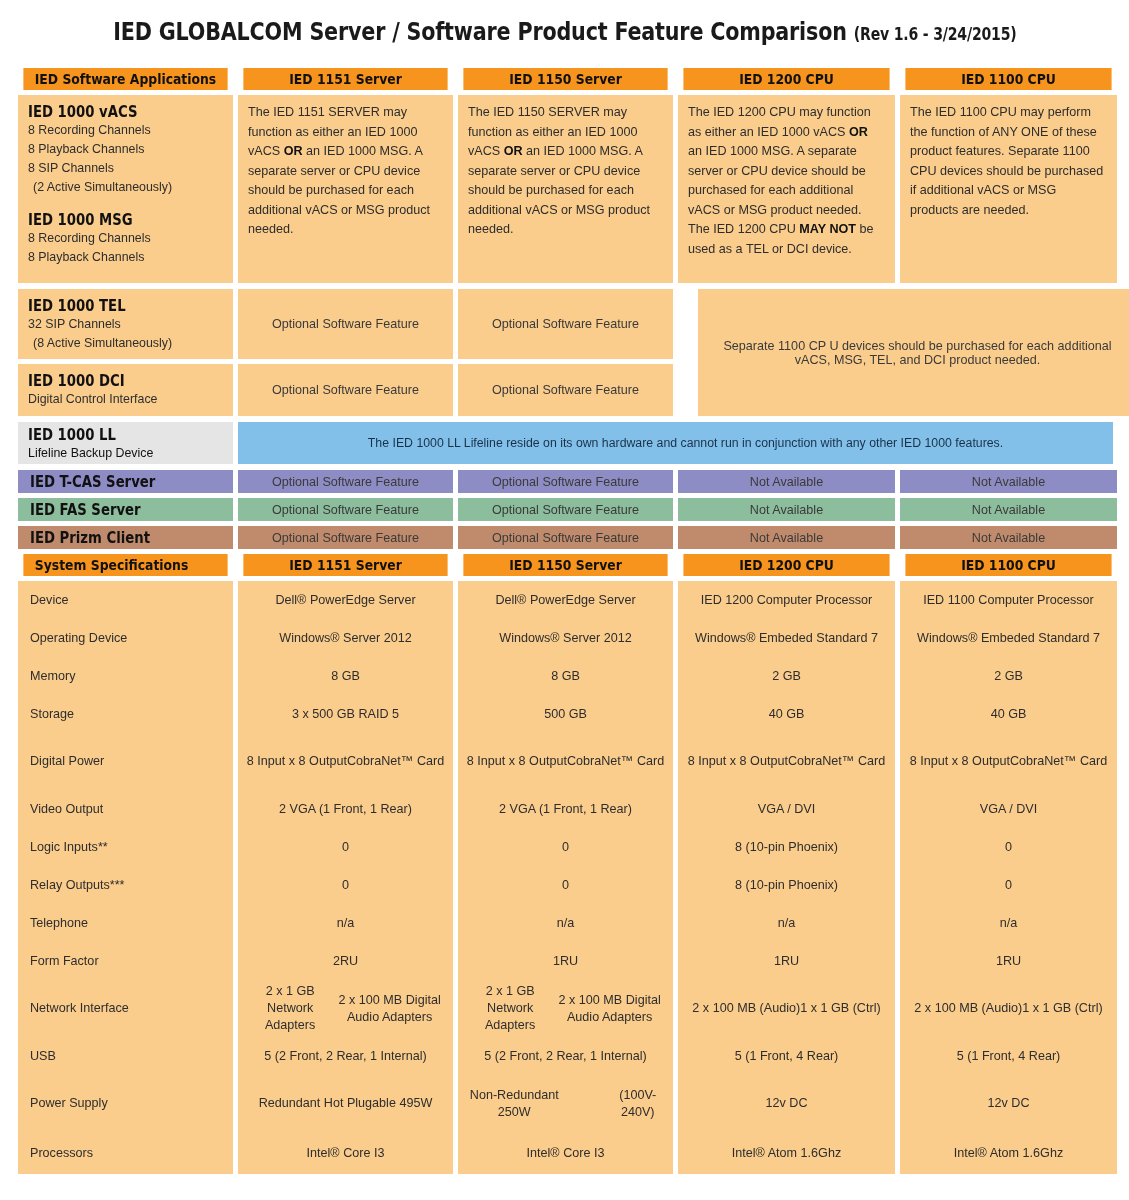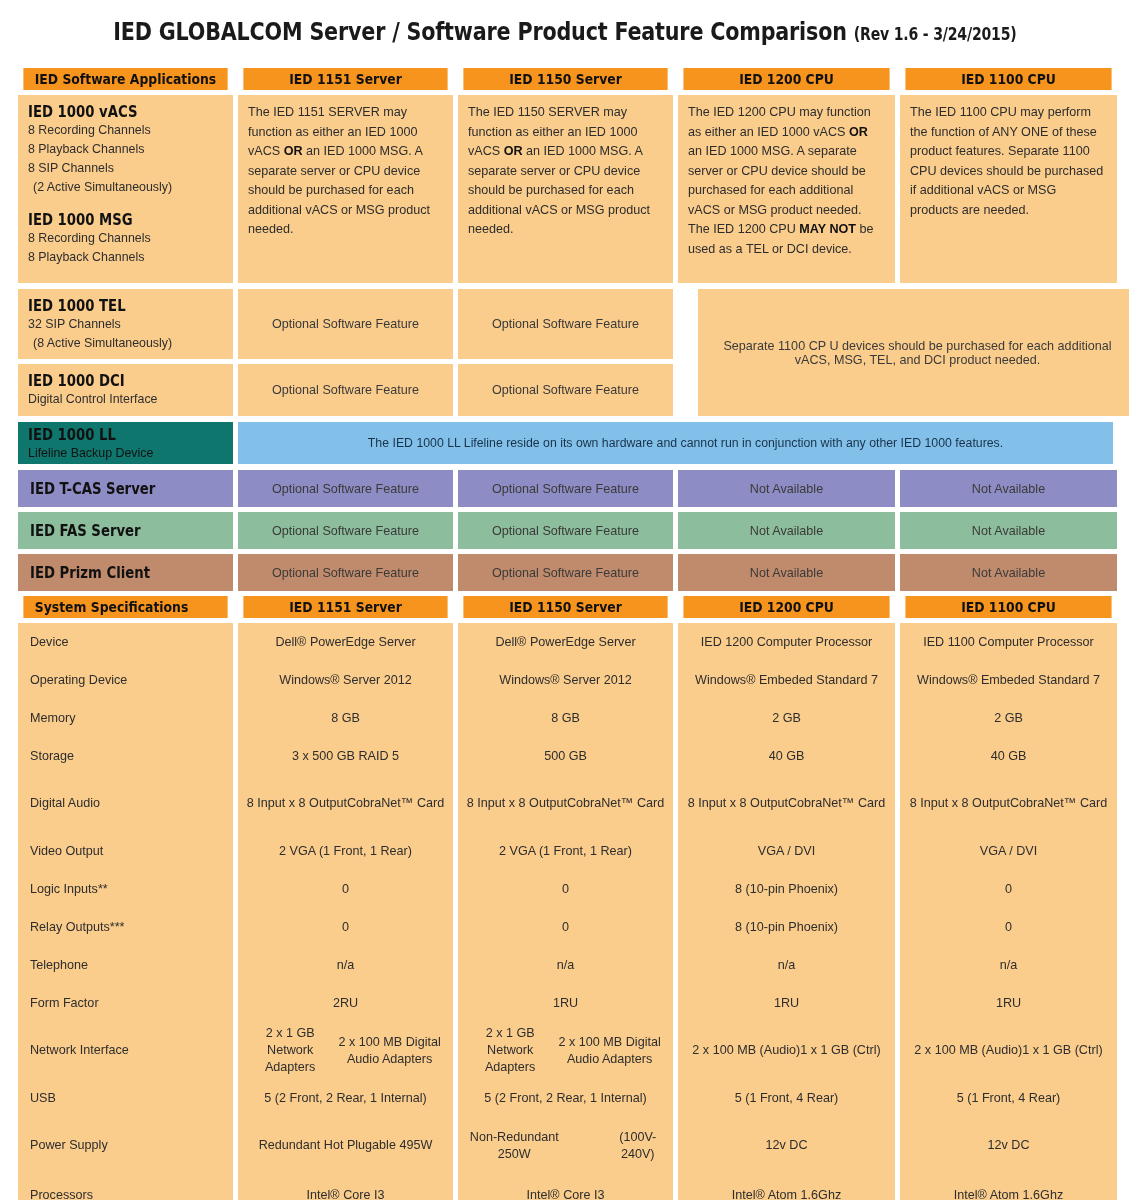--- a/index.html
+++ b/index.html
@@ -96,23 +96,23 @@
 
   .opt {
     font-size: 12.6px;
     color: #3a3a3a;
   }
 
   
   .r-app   .cell { height: 188px; }
   .r-tel   .cell { height: 70px; }
   .r-dci   .cell { height: 52px; }
-  .r-ll    .cell { height: 42px; background:#0f766e; }
+  .r-ll    .cell { height: 42px; background:#e5e5e5; }
   .r-ll .feat-title, .r-ll .feat-sub, .r-ll .opt { color:#111; }
-  .r-band  .cell { height: 37px; }
+  .r-band  .cell { height: 23px; }
 
   .bg-purple .cell { background:#8e8cc4; }
   .bg-green  .cell { background:#8cbd9c; }
   .bg-brown  .cell { background:#c08b6c; }
 
   .merged-tel {
     width: 439px;
     flex: 0 0 439px;
     height: 127px;
     background: #fbcd8d;
@@ -342,21 +342,21 @@
         <div class="spec-cell" style="height: 38px;">
           <span class="l2">Operating Device</span>
         </div>
         <div class="spec-cell" style="height: 38px;">
           <span class="l2">Memory</span>
         </div>
         <div class="spec-cell" style="height: 38px;">
           <span class="l2">Storage</span>
         </div>
         <div class="spec-cell" style="height: 57px;">
-          <span class="l2">Digital Audio</span>
+          <span class="l2">Digital Power</span>
         </div>
         <div class="spec-cell" style="height: 38px;">
           <span class="l2">Video Output</span>
         </div>
         <div class="spec-cell" style="height: 38px;">
           <span class="l2">Logic Inputs**</span>
         </div>
         <div class="spec-cell" style="height: 38px;">
           <span class="l2">Relay Outputs***</span>
         </div>

